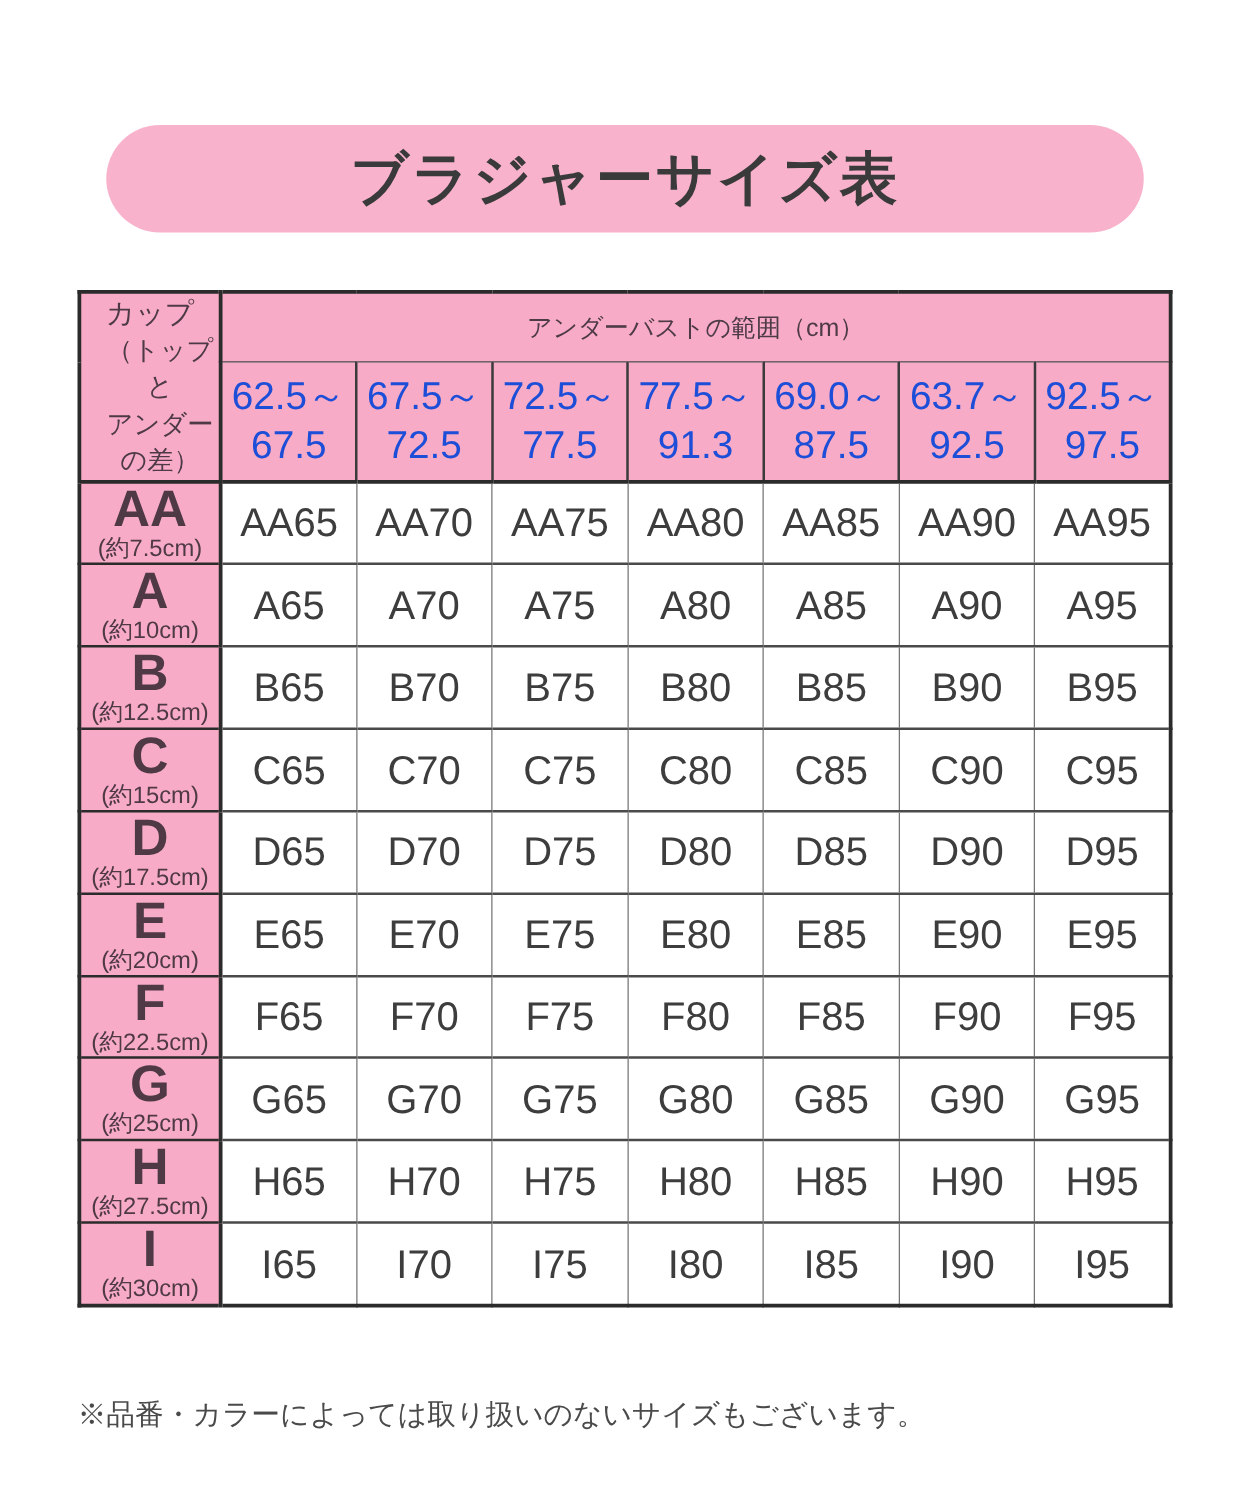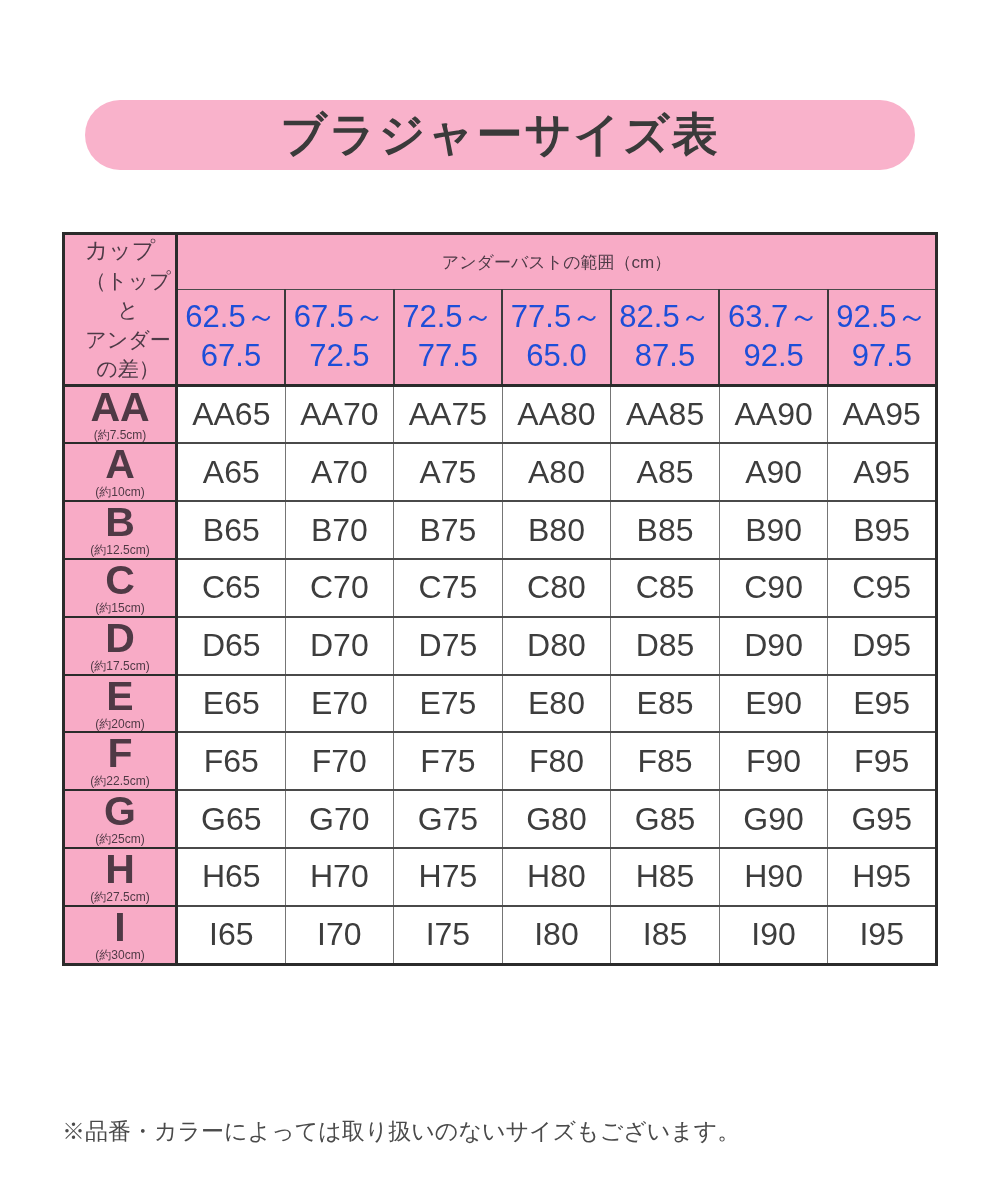--- a/index.html
+++ b/index.html
@@ -6,21 +6,21 @@
   html, body { background: #ffffff; }
   body {
     width: 1000px; height: 1200px;
     position: relative;
     font-family: "Liberation Sans", sans-serif;
     overflow: hidden;
   }
   .banner {
     position: absolute;
     left: 85px; top: 100px;
-    width: 830px; height: 70px;
+    width: 830px; height: 86px;
     background: #f9b2cb;
     border-radius: 47px;
     display: flex; align-items: center; justify-content: center;
   }
   .banner-title {
     font-size: 46px;
     font-weight: bold;
     color: #3a3a3a;
     letter-spacing: 2px;
   }
@@ -49,21 +49,21 @@
   .corner-sub {
     display: block;
     font-size: 21px;
     line-height: 1.4;
     white-space: pre-line;
     padding-left: 16px;
   }
   th.group-header {
     background: #f8abc6;
     height: 53px;
-    font-size: 17px;
+    font-size: 20px;
     font-weight: normal;
     color: #4d3a46;
     border-bottom: 1px solid #4a4a4a;
   }
   tr.range-row { height: 90px; }
   th.range-header {
     background: #f8abc6;
     font-size: 31px;
     font-weight: normal;
     color: #1d4ed8;
@@ -81,21 +81,21 @@
   }
   .cup-letter {
     display: block;
     font-size: 41px;
     font-weight: 600;
     color: #4f3945;
     line-height: 1.0;
   }
   .cup-diff {
     display: block;
-    font-size: 12px;
+    font-size: 19px;
     color: #4f3945;
     line-height: 1.15;
     margin-top: 1px;
   }
   td.size-cell {
     background: #ffffff;
     font-size: 32px;
     color: #3d3d3d;
     border-left: 1px solid #757575;
     border-top: 2px solid #4a4a4a;
@@ -137,22 +137,22 @@
       <th class="group-header" colspan="7">アンダーバストの範囲（cm）</th>
     </tr>
     <tr class="range-row">
         <th class="range-header">62.5～
 67.5</th>
         <th class="range-header">67.5～
 72.5</th>
         <th class="range-header">72.5～
 77.5</th>
         <th class="range-header">77.5～
-65.0</th>
-        <th class="range-header">82.5～
+91.3</th>
+        <th class="range-header">69.0～
 87.5</th>
         <th class="range-header">63.7～
 92.5</th>
         <th class="range-header">92.5～
 97.5</th>
       </tr>
   </thead>
   <tbody>
       <tr>
         <th class="row-header">

